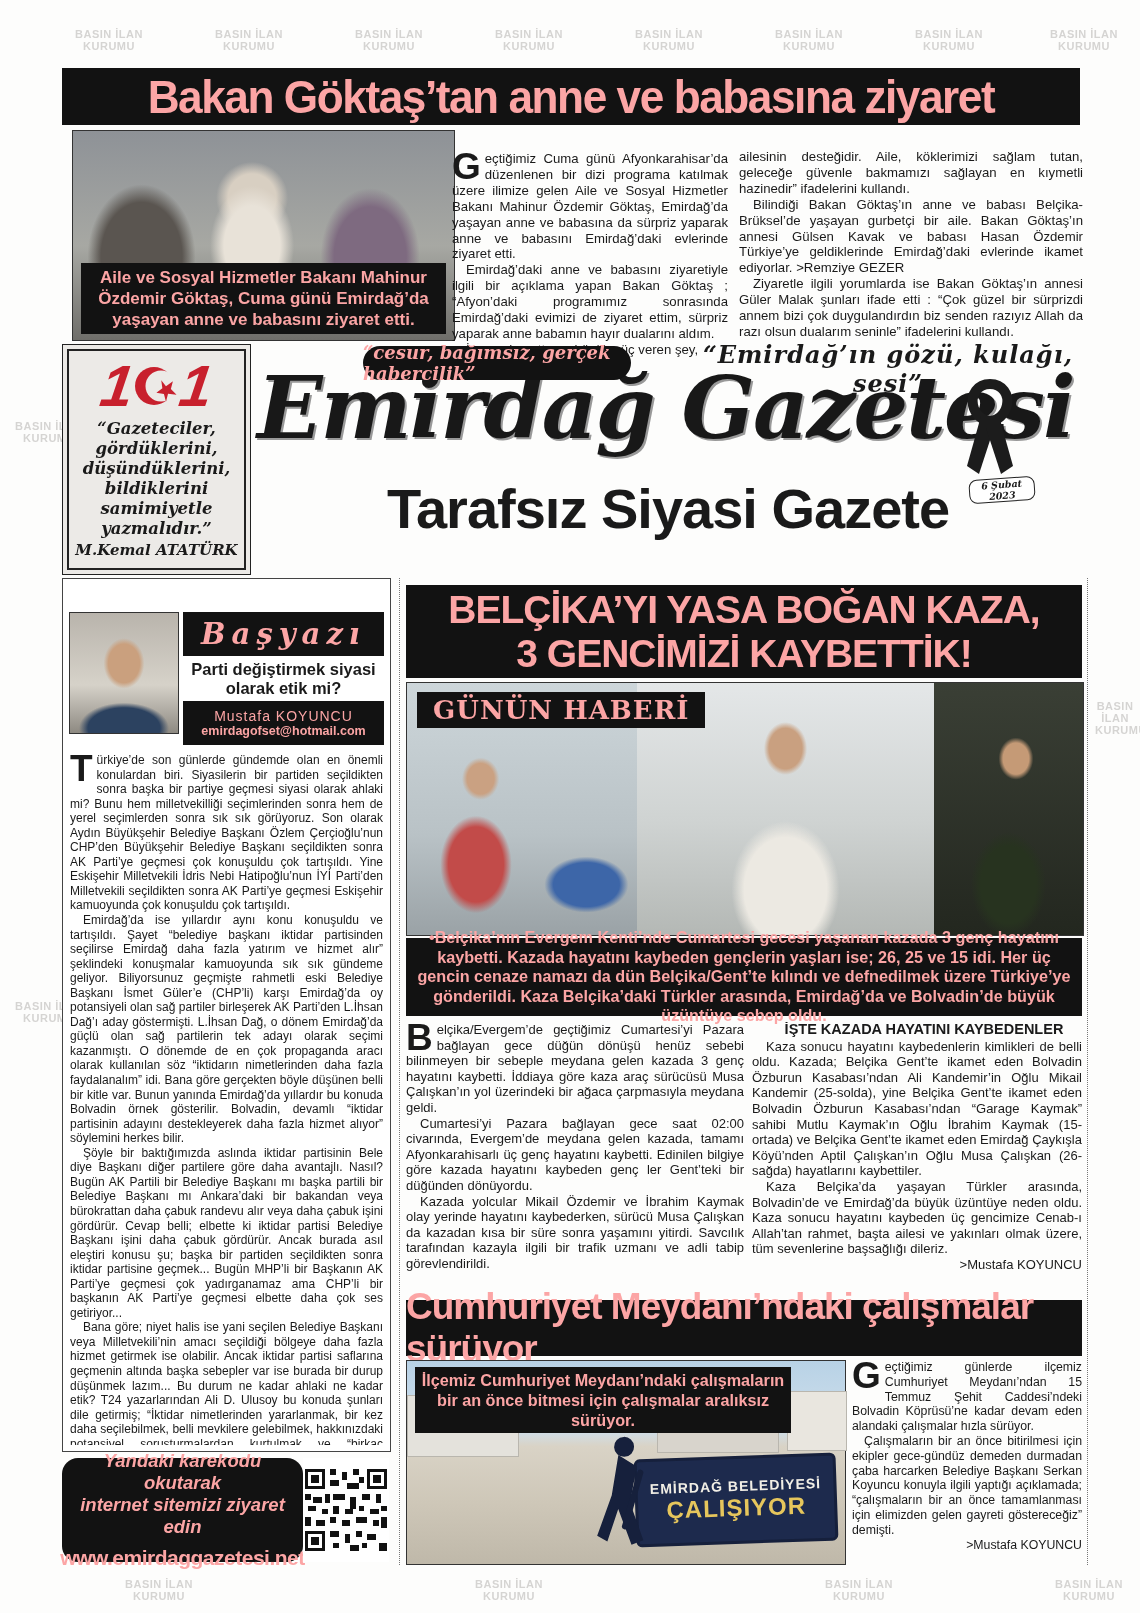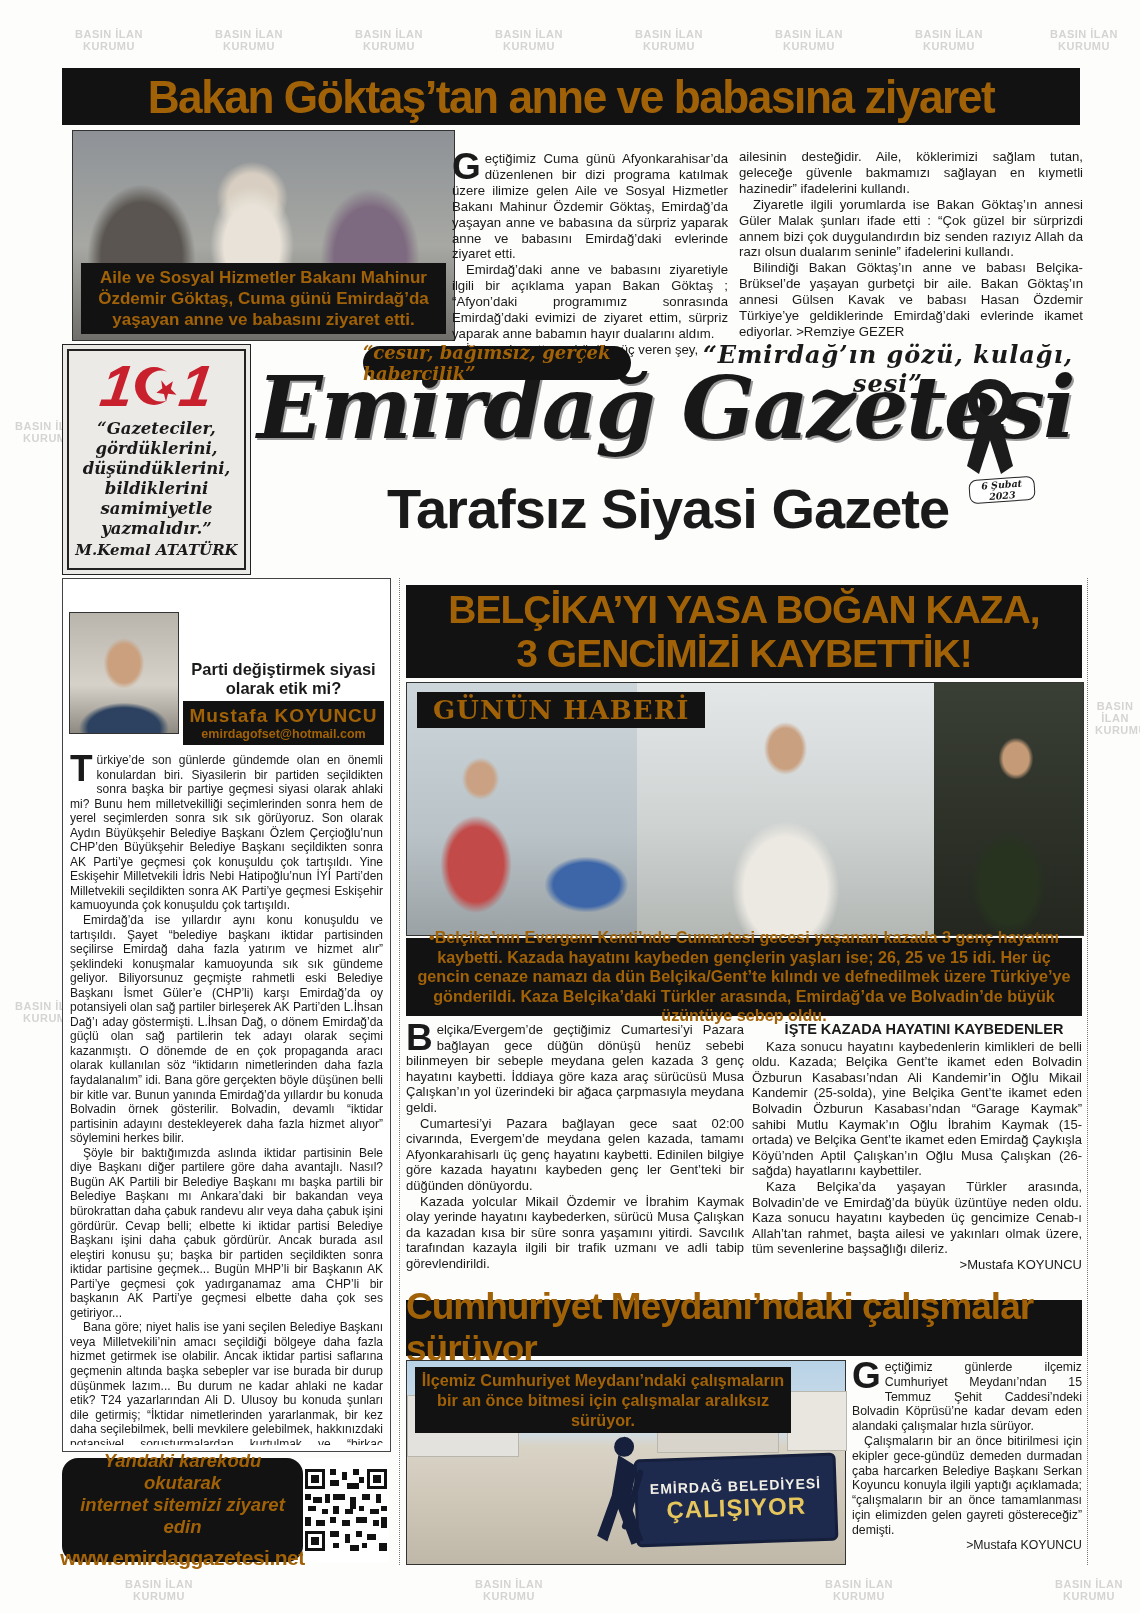--- a/index.html
+++ b/index.html
@@ -1,19 +1,19 @@
 <!DOCTYPE html>
 <html lang="tr"><head>
 <meta charset="utf-8">
 <style>
   html,body{margin:0;padding:0;}
   body{width:1140px;height:1613px;background:#f5f4f2;font-family:"Liberation Sans",sans-serif;color:#1a1a1a;}
   #page{position:relative;width:1140px;height:1613px;background:#fdfdfc;overflow:hidden;}
   .abs{position:absolute;}
-  .blackbox{background:#121212;color:#a16207;}
+  .blackbox{background:#121212;color:#fca5a5;}
   .center{text-align:center;}
   .justify{text-align:justify;}
 
   
   .wm{position:absolute;width:78px;font-size:11px;line-height:12px;font-weight:bold;color:#b5b3b1;opacity:.55;text-align:center;letter-spacing:.5px;pointer-events:none;}
 
   
   #top-headline{left:62px;top:68px;width:1018px;height:57px;display:flex;align-items:center;justify-content:center;font-size:46px;font-weight:bold;letter-spacing:-1.5px;transform-origin:center;}
   #top-headline .inner{transform:scaleX(.96);}
 
@@ -57,21 +57,21 @@
   
   #editorial{left:62px;top:578px;width:327px;height:872px;border:1px solid #444;background:#fff;}
   #ed-photo{position:absolute;left:6px;top:33px;width:108px;height:120px;border:1px solid #333;
     background:
       radial-gradient(34px 42px at 50% 42%, #caa07e 0 46%, transparent 60%),
       radial-gradient(60px 34px at 50% 96%, #2c4260 0 60%, transparent 75%),
       linear-gradient(180deg,#b9b4ac 0%,#d6d2c9 60%,#8e8a82 100%);}
   #ed-kicker{position:absolute;left:120px;top:33px;width:201px;height:44px;display:flex;align-items:center;justify-content:center;font-family:"DejaVu Serif","Liberation Serif",serif;font-style:italic;font-weight:bold;font-size:29px;letter-spacing:6px;}
   #ed-title{position:absolute;left:118px;top:81px;width:205px;text-align:center;font-size:16.5px;line-height:19px;font-weight:bold;}
   #ed-author{position:absolute;left:120px;top:122px;width:201px;height:44px;display:flex;flex-direction:column;align-items:center;justify-content:center;}
-  #ed-author .name{font-size:19px;font-weight:bold;letter-spacing:1px;}
+  #ed-author .name{font-size:14px;font-weight:normal;letter-spacing:1px;}
   #ed-author .mail{font-size:12.5px;font-weight:bold;}
   #ed-body{position:absolute;left:7px;top:174px;width:313px;height:692px;overflow:hidden;font-size:12px;line-height:14.55px;}
   #ed-body p{margin:0;text-indent:13px;}
 
   
   #qr-box{left:62px;top:1458px;width:233px;height:104px;border-radius:16px;display:flex;flex-direction:column;align-items:center;justify-content:center;padding:0 4px;}
   #qr-box .l{font-family:"Liberation Sans",sans-serif;font-style:italic;font-weight:bold;font-size:18.5px;line-height:22px;}
   #qr-box .rule{width:88%;height:1px;background:#fff;margin:4px 0;}
   #qr-box .url{font-weight:bold;font-size:21px;letter-spacing:-0.5px;}
   #qr-code{left:303px;top:1458px;width:86px;height:104px;background:#fff;display:flex;align-items:center;justify-content:center;}
@@ -144,22 +144,22 @@
   <div id="top-photo" class="abs">
     <div id="top-photo-caption" class="abs blackbox center">Aile ve Sosyal Hizmetler Bakanı Mahinur Özdemir Göktaş, Cuma günü Emirdağ’da yaşayan anne ve babasını ziyaret etti.</div>
   </div>
   <div id="top-col1" class="abs topcol justify">
     <p class="first dropcap">Geçtiğimiz Cuma günü Afyonkarahisar’da düzenlenen bir dizi programa katılmak üzere ilimize gelen Aile ve Sosyal Hizmetler Bakanı Mahinur Özdemir Göktaş, Emirdağ’da yaşayan anne ve babasına da sürpriz yaparak anne ve babasını Emirdağ’daki evlerinde ziyaret etti.</p>
     <p>Emirdağ’daki anne ve babasını ziyaretiyle ilgili bir açıklama yapan Bakan Göktaş ; “Afyon’daki programımız sonrasında Emirdağ’daki evimizi de ziyaret ettim, sürpriz yaparak anne babamın hayır dualarını aldım.</p>
     <p>İnsana hayatta en büyük güç veren şey,</p>
   </div>
   <div id="top-col2" class="abs topcol justify">
     <p class="first">ailesinin desteğidir. Aile, köklerimizi sağlam tutan, geleceğe güvenle bakmamızı sağlayan en kıymetli hazinedir” ifadelerini kullandı.</p>
+    <p>Bilindiği Bakan Göktaş’ın anne ve babası Belçika-Brüksel’de yaşayan gurbetçi bir aile. Bakan Göktaş’ın annesi Gülsen Kavak ve babası Hasan Özdemir Türkiye’ye geldiklerinde Emirdağ’daki evlerinde ikamet ediyorlar. &gt;Remziye GEZER</p>
     <p>Ziyaretle ilgili yorumlarda ise Bakan Göktaş’ın annesi Güler Malak şunları ifade etti : “Çok güzel bir sürprizdi annem bizi çok duygulandırdın biz senden razıyız Allah da razı olsun dualarım seninle” ifadelerini kullandı.</p>
-    <p>Bilindiği Bakan Göktaş’ın anne ve babası Belçika-Brüksel’de yaşayan gurbetçi bir aile. Bakan Göktaş’ın annesi Gülsen Kavak ve babası Hasan Özdemir Türkiye’ye geldiklerinde Emirdağ’daki evlerinde ikamet ediyorlar. &gt;Remziye GEZER</p>
   </div>
 
   <div id="ata-box" class="abs">
     <div id="ata-inner">
       <div id="logo101">
         <span class="one">1</span>
         <svg width="46" height="50" viewBox="0 0 46 50">
           <circle cx="20" cy="25" r="19" fill="#c8202d"></circle>
           <circle cx="27" cy="25" r="15.5" fill="#eceae7"></circle>
           <polygon points="33,25 41,22 37,29 41,36 33,33 29,40 29,32 22,29 29,26 30,18" fill="#c8202d" transform="rotate(-15 33 29)"></polygon>
@@ -181,20 +181,21 @@
         <path d="M26 38 L12 88 L24 96 L39 50 Z" fill="#1c1c1c"></path>
         <path d="M44 38 L58 88 L46 96 L31 50 Z" fill="#1c1c1c"></path>
       </svg>
       <div id="m-ribbon-date">6 Şubat 2023</div>
     </div>
     <div id="m-sub">Tarafsız Siyasi Gazete</div>
   </div>
 
   <div id="editorial" class="abs">
     <div id="ed-photo"></div>
+    <div id="ed-kicker" class="blackbox">Başyazı</div>
     <div id="ed-title">Parti değiştirmek siyasi olarak etik mi?</div>
     <div id="ed-author" class="blackbox">
       <span class="name">Mustafa KOYUNCU</span>
       <span class="mail">emirdagofset@hotmail.com</span>
     </div>
     <div id="ed-body" class="justify">
       <p class="dropcap">Türkiye’de son günlerde gündemde olan en önemli konulardan biri. Siyasilerin bir partiden seçildikten sonra başka bir partiye geçmesi siyasi olarak ahlaki mi? Bunu hem milletvekilliği seçimlerinden sonra hem de yerel seçimlerden sonra sık sık görüyoruz. Son olarak Aydın Büyükşehir Belediye Başkanı Özlem Çerçioğlu’nun CHP’den Büyükşehir Belediye Başkanı seçildikten sonra AK Parti’ye geçmesi çok konuşuldu çok tartışıldı. Yine Eskişehir Milletvekili İdris Nebi Hatipoğlu’nun İYİ Parti’den Milletvekili seçildikten sonra AK Parti’ye geçmesi Eskişehir kamuoyunda çok konuşuldu çok tartışıldı.</p>
       <p>Emirdağ’da ise yıllardır aynı konu konuşuldu ve tartışıldı. Şayet “belediye başkanı iktidar partisinden seçilirse Emirdağ daha fazla yatırım ve hizmet alır” şeklindeki konuşmalar kamuoyunda sık sık gündeme geliyor. Biliyorsunuz geçmişte rahmetli eski Belediye Başkanı İsmet Güler’e (CHP’li) karşı Emirdağ’da oy potansiyeli olan sağ partiler birleşerek AK Parti’den L.İhsan Dağ’ı aday göstermişti. L.İhsan Dağ, o dönem Emirdağ’da güçlü olan sağ partilerin tek adayı olarak seçimi kazanmıştı. O dönemde de en çok propaganda aracı olarak kullanılan söz “iktidarın nimetlerinden daha fazla faydalanalım” idi. Bana göre gerçekten böyle düşünen belli bir kitle var. Bunun yanında Emirdağ’da yıllardır bu konuda Bolvadin örnek gösterilir. Bolvadin, devamlı “iktidar partisinin adayını destekleyerek daha fazla hizmet alıyor” söylemini herkes bilir.</p>
       <p>Şöyle bir baktığımızda aslında iktidar partisinin Bele diye Başkanı diğer partilere göre daha avantajlı. Nasıl? Bugün AK Partili bir Belediye Başkanı mı başka partili bir Belediye Başkanı mı Ankara’daki bir bakandan veya bürokrattan daha çabuk randevu alır veya daha çabuk işini gördürür. Cevap belli; elbette ki iktidar partisi Belediye Başkanı işini daha çabuk gördürür. Ancak burada asıl eleştiri konusu şu; başka bir partiden seçildikten sonra iktidar partisine geçmek... Bugün MHP’li bir Başkanın AK Parti’ye geçmesi çok yadırganamaz ama CHP’li bir başkanın AK Parti’ye geçmesi elbette daha çok ses getiriyor...</p>
       <p>Bana göre; niyet halis ise yani seçilen Belediye Başkanı veya Milletvekili’nin amacı seçildiği bölgeye daha fazla hizmet getirmek ise olabilir. Ancak iktidar partisi saflarına geçmenin altında başka sebepler var ise burada bir durup düşünmek lazım... Bu durum ne kadar ahlaki ne kadar etik? T24 yazarlarından Ali D. Ulusoy bu konuda şunları dile getirmiş; “İktidar nimetlerinden yararlanmak, bir kez daha seçilebilmek, belli mevkilere gelebilmek, hakkınızdaki potansiyel soruşturmalardan kurtulmak ve “birkaç metrekare içinde yaşamamak” ya da kısa süre için rahat etmek uğruna ömür boyu peşinizi bırakmayacak bir isnat ile yaşamaya değer mi?” diye sormuş... Kararını siz verin...</p>

